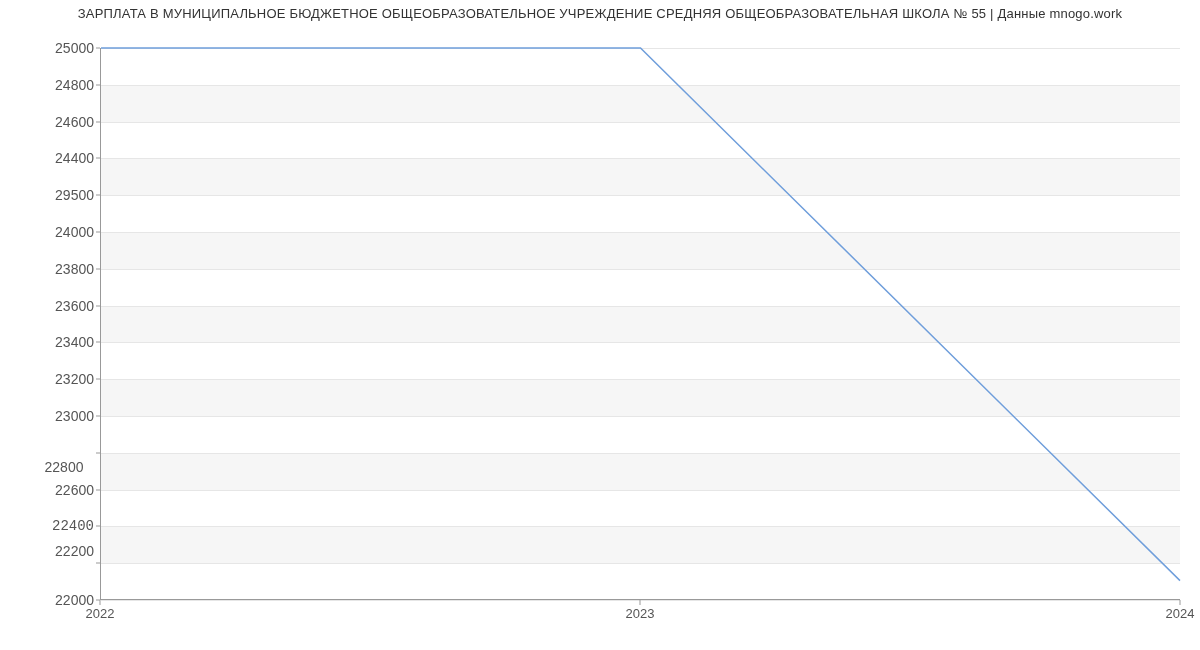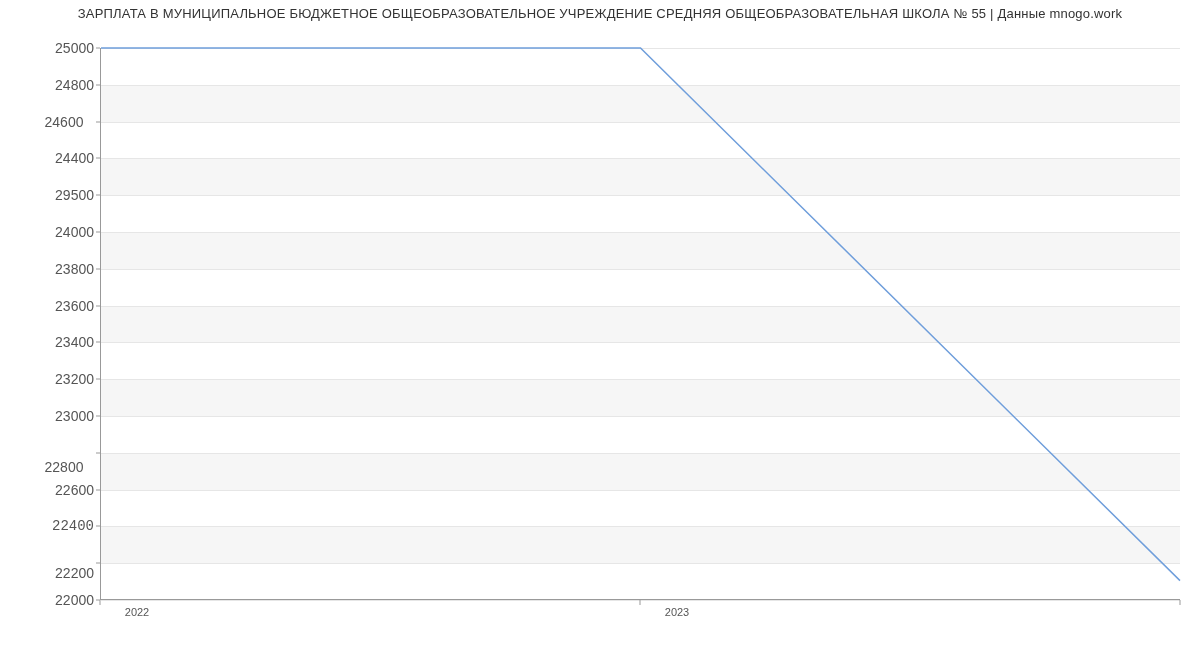--- a/index.html
+++ b/index.html
@@ -55,24 +55,23 @@
     right: 1106px; 
     font-size: 14px;
     color: #555;
     transform: translateY(-50%);
     text-align: right;
     width: 60px;
   }
   .xtick {
     position: absolute;
     top: 606px; 
-    font-size: 11px;
+    font-size: 13px;
     color: #555;
     transform: translateX(-50%);
-    margin-left: 37px;
   }
   .xtick-mark {
     position: absolute;
     top: 600px;
     width: 1px;
     height: 5px;
     background: #999;
     transform: translateX(-0.5px);
   }
   .ytick-mark {
@@ -122,21 +121,21 @@
       <div class="gridline" style="top: 110.4px;"></div>
       <div class="gridline" style="top: 73.6px;"></div>
       <div class="gridline" style="top: 36.8px;"></div>
       <div class="gridline" style="top: 0px;"></div>
       <svg class="line" preserveAspectRatio="none" viewBox="0 0 1080 552">
         <path d="M0 0 L540 0 L1080 533.6" stroke="#6f9edb" stroke-width="1.5" fill="none"></path>
       </svg>
     </div>
 <div class="ytick" style="top: 600px;">22000</div>
     <div class="ytick-mark" style="top: 600px;"></div>
-    <div class="ytick" style="top: 573px;">22200</div>
+    <div class="ytick" style="top: 551px;">22200</div>
     <div class="ytick-mark" style="top: 563.2px;"></div>
     <div class="ytick" style="top: 526.4px; font-family: Liberation Mono, monospace;">22400</div>
     <div class="ytick-mark" style="top: 526.4px;"></div>
     <div class="ytick" style="top: 489.6px;">22600</div>
     <div class="ytick-mark" style="top: 489.6px;"></div>
     <div class="ytick" style="top: 467px; text-align: center;">22800</div>
     <div class="ytick-mark" style="top: 452.8px;"></div>
     <div class="ytick" style="top: 416px;">23000</div>
     <div class="ytick-mark" style="top: 416px;"></div>
     <div class="ytick" style="top: 379.2px;">23200</div>
@@ -146,21 +145,21 @@
     <div class="ytick" style="top: 305.6px;">23600</div>
     <div class="ytick-mark" style="top: 305.6px;"></div>
     <div class="ytick" style="top: 268.8px;">23800</div>
     <div class="ytick-mark" style="top: 268.8px;"></div>
     <div class="ytick" style="top: 232px;">24000</div>
     <div class="ytick-mark" style="top: 232px;"></div>
     <div class="ytick" style="top: 195.2px;">29500</div>
     <div class="ytick-mark" style="top: 195.2px;"></div>
     <div class="ytick" style="top: 158.4px;">24400</div>
     <div class="ytick-mark" style="top: 158.4px;"></div>
-    <div class="ytick" style="top: 121.6px; text-align: center;">24600</div>
+    <div class="ytick" style="top: 121.6px;">24600</div>
     <div class="ytick-mark" style="top: 121.6px;"></div>
     <div class="ytick" style="top: 84.8px;">24800</div>
     <div class="ytick-mark" style="top: 84.8px;"></div>
     <div class="ytick" style="top: 48px;">25000</div>
     <div class="ytick-mark" style="top: 48px;"></div>
     <div class="xtick" style="left: 100px;">2022</div>
     <div class="xtick-mark" style="left: 100px;"></div>
     <div class="xtick" style="left: 640px;">2023</div>
     <div class="xtick-mark" style="left: 640px;"></div>
     <div class="xtick" style="left: 1180px;">2024</div>

